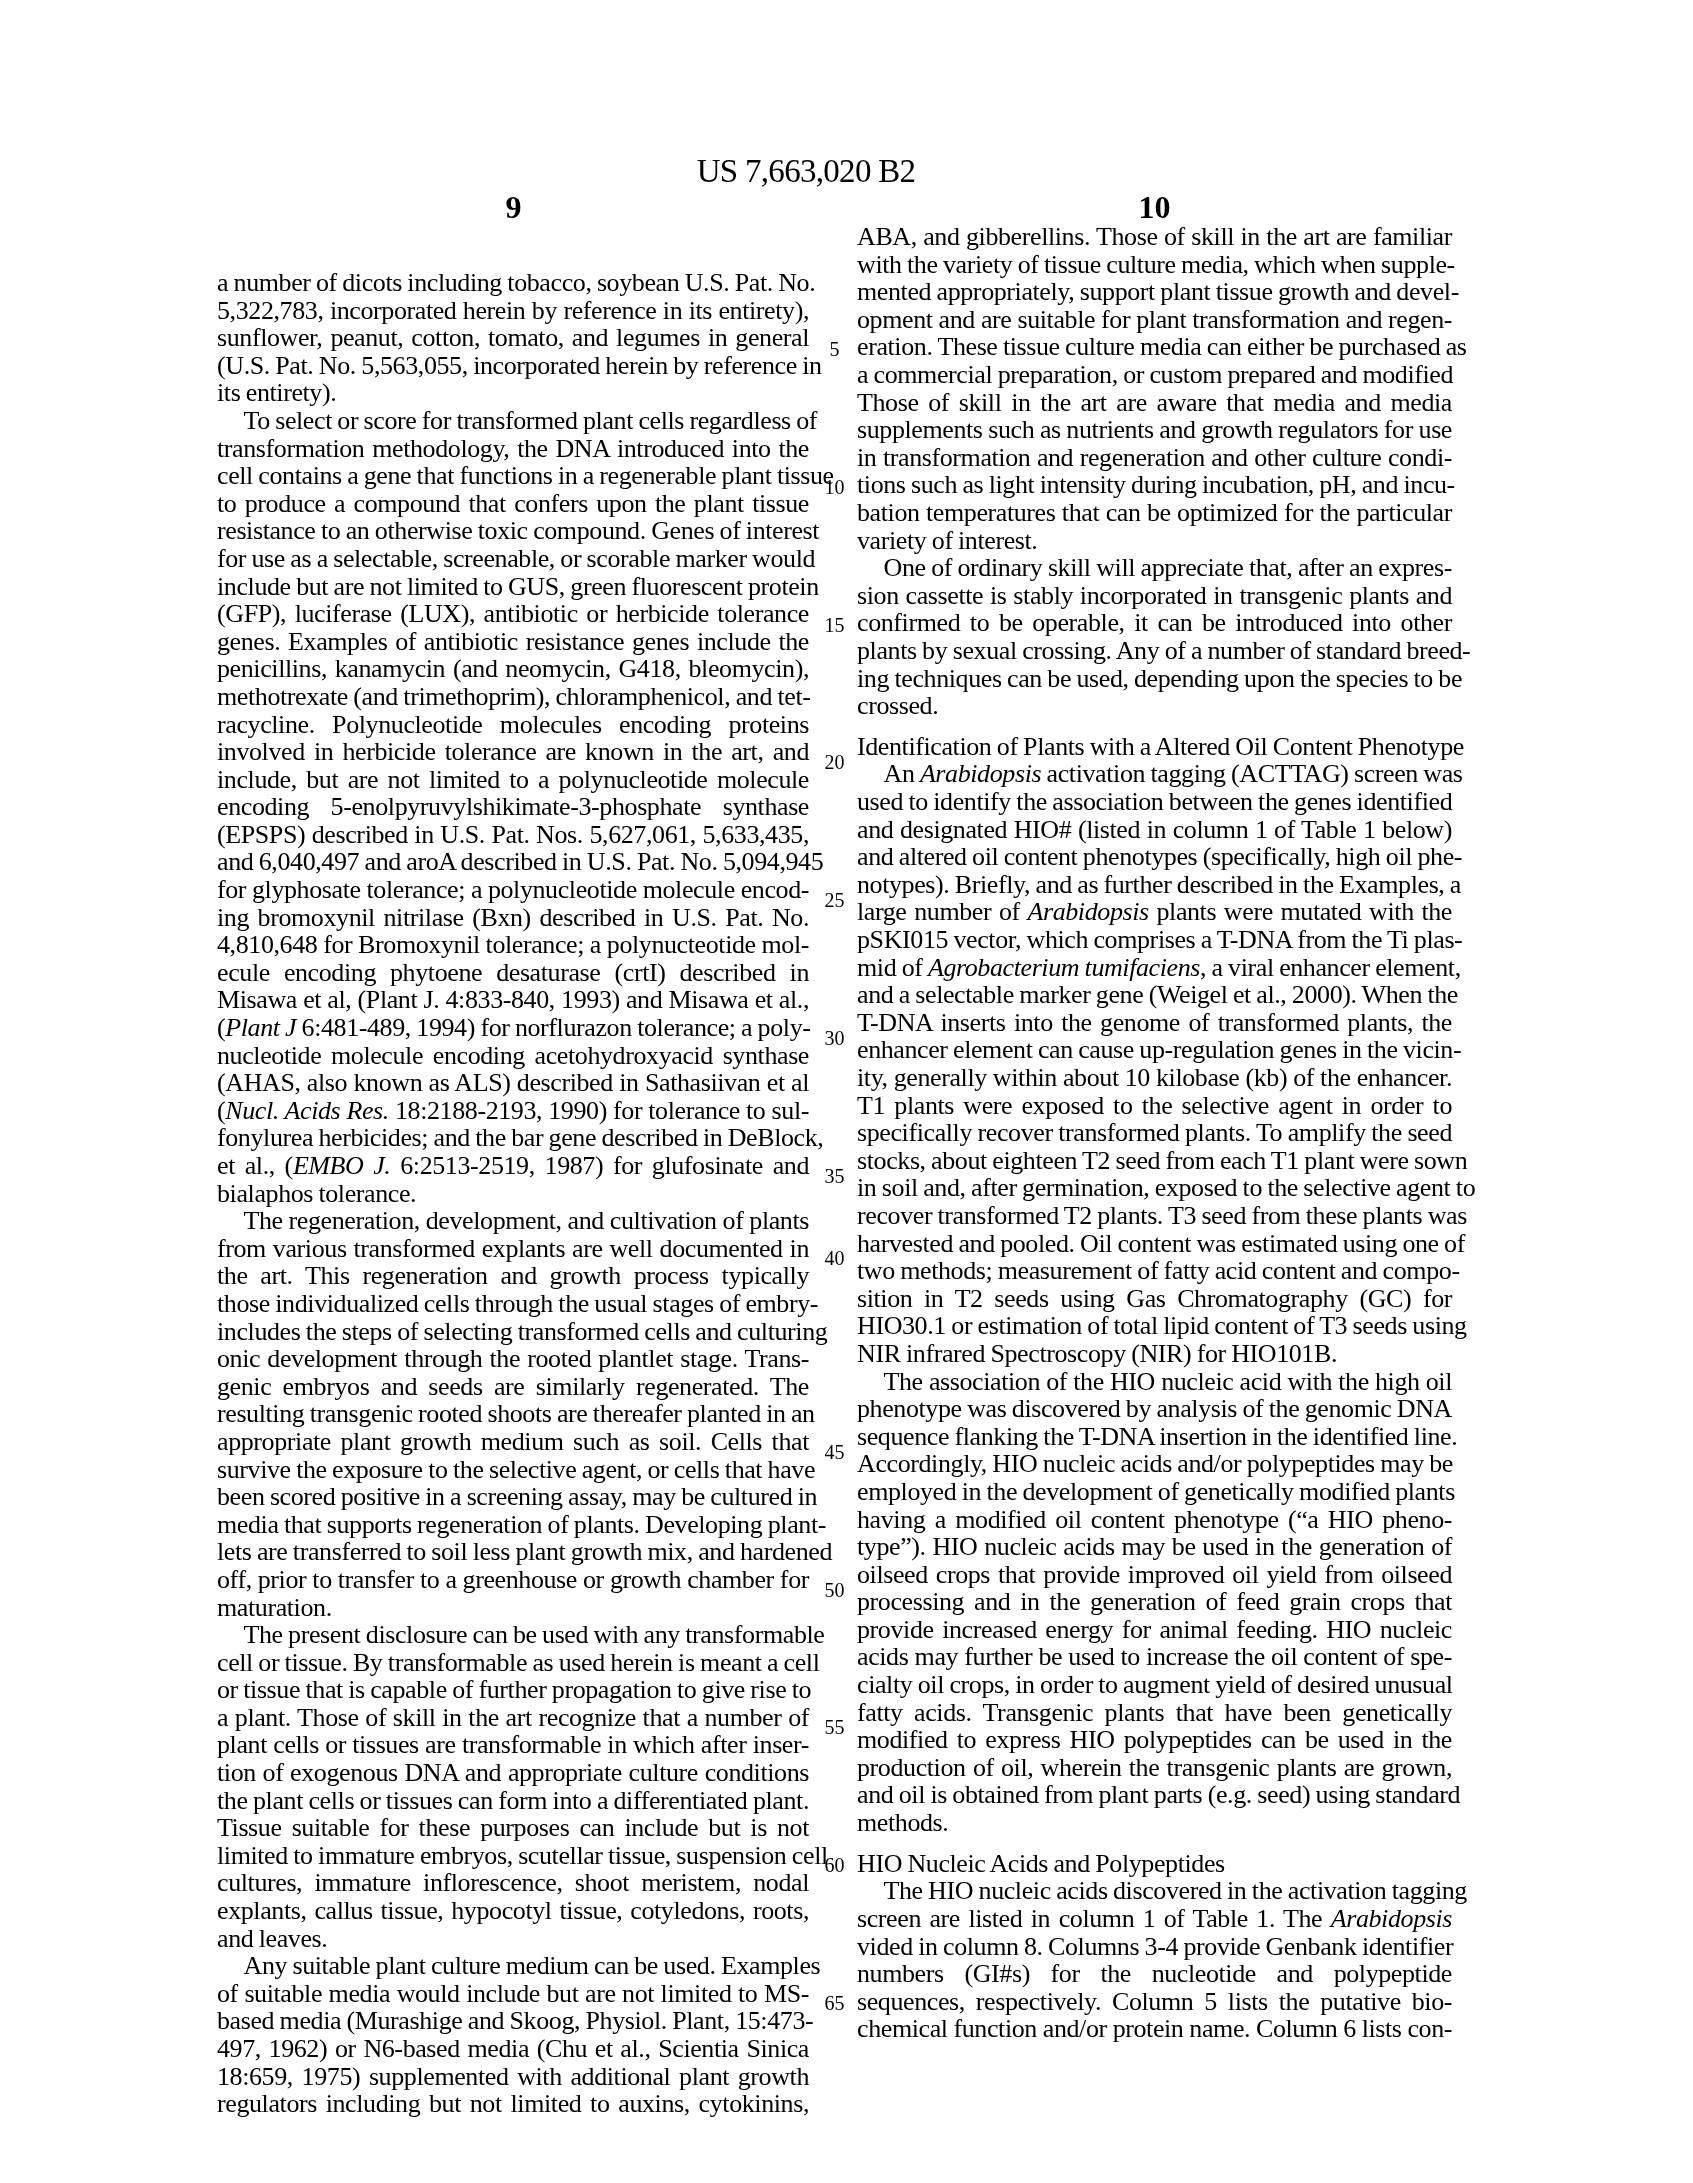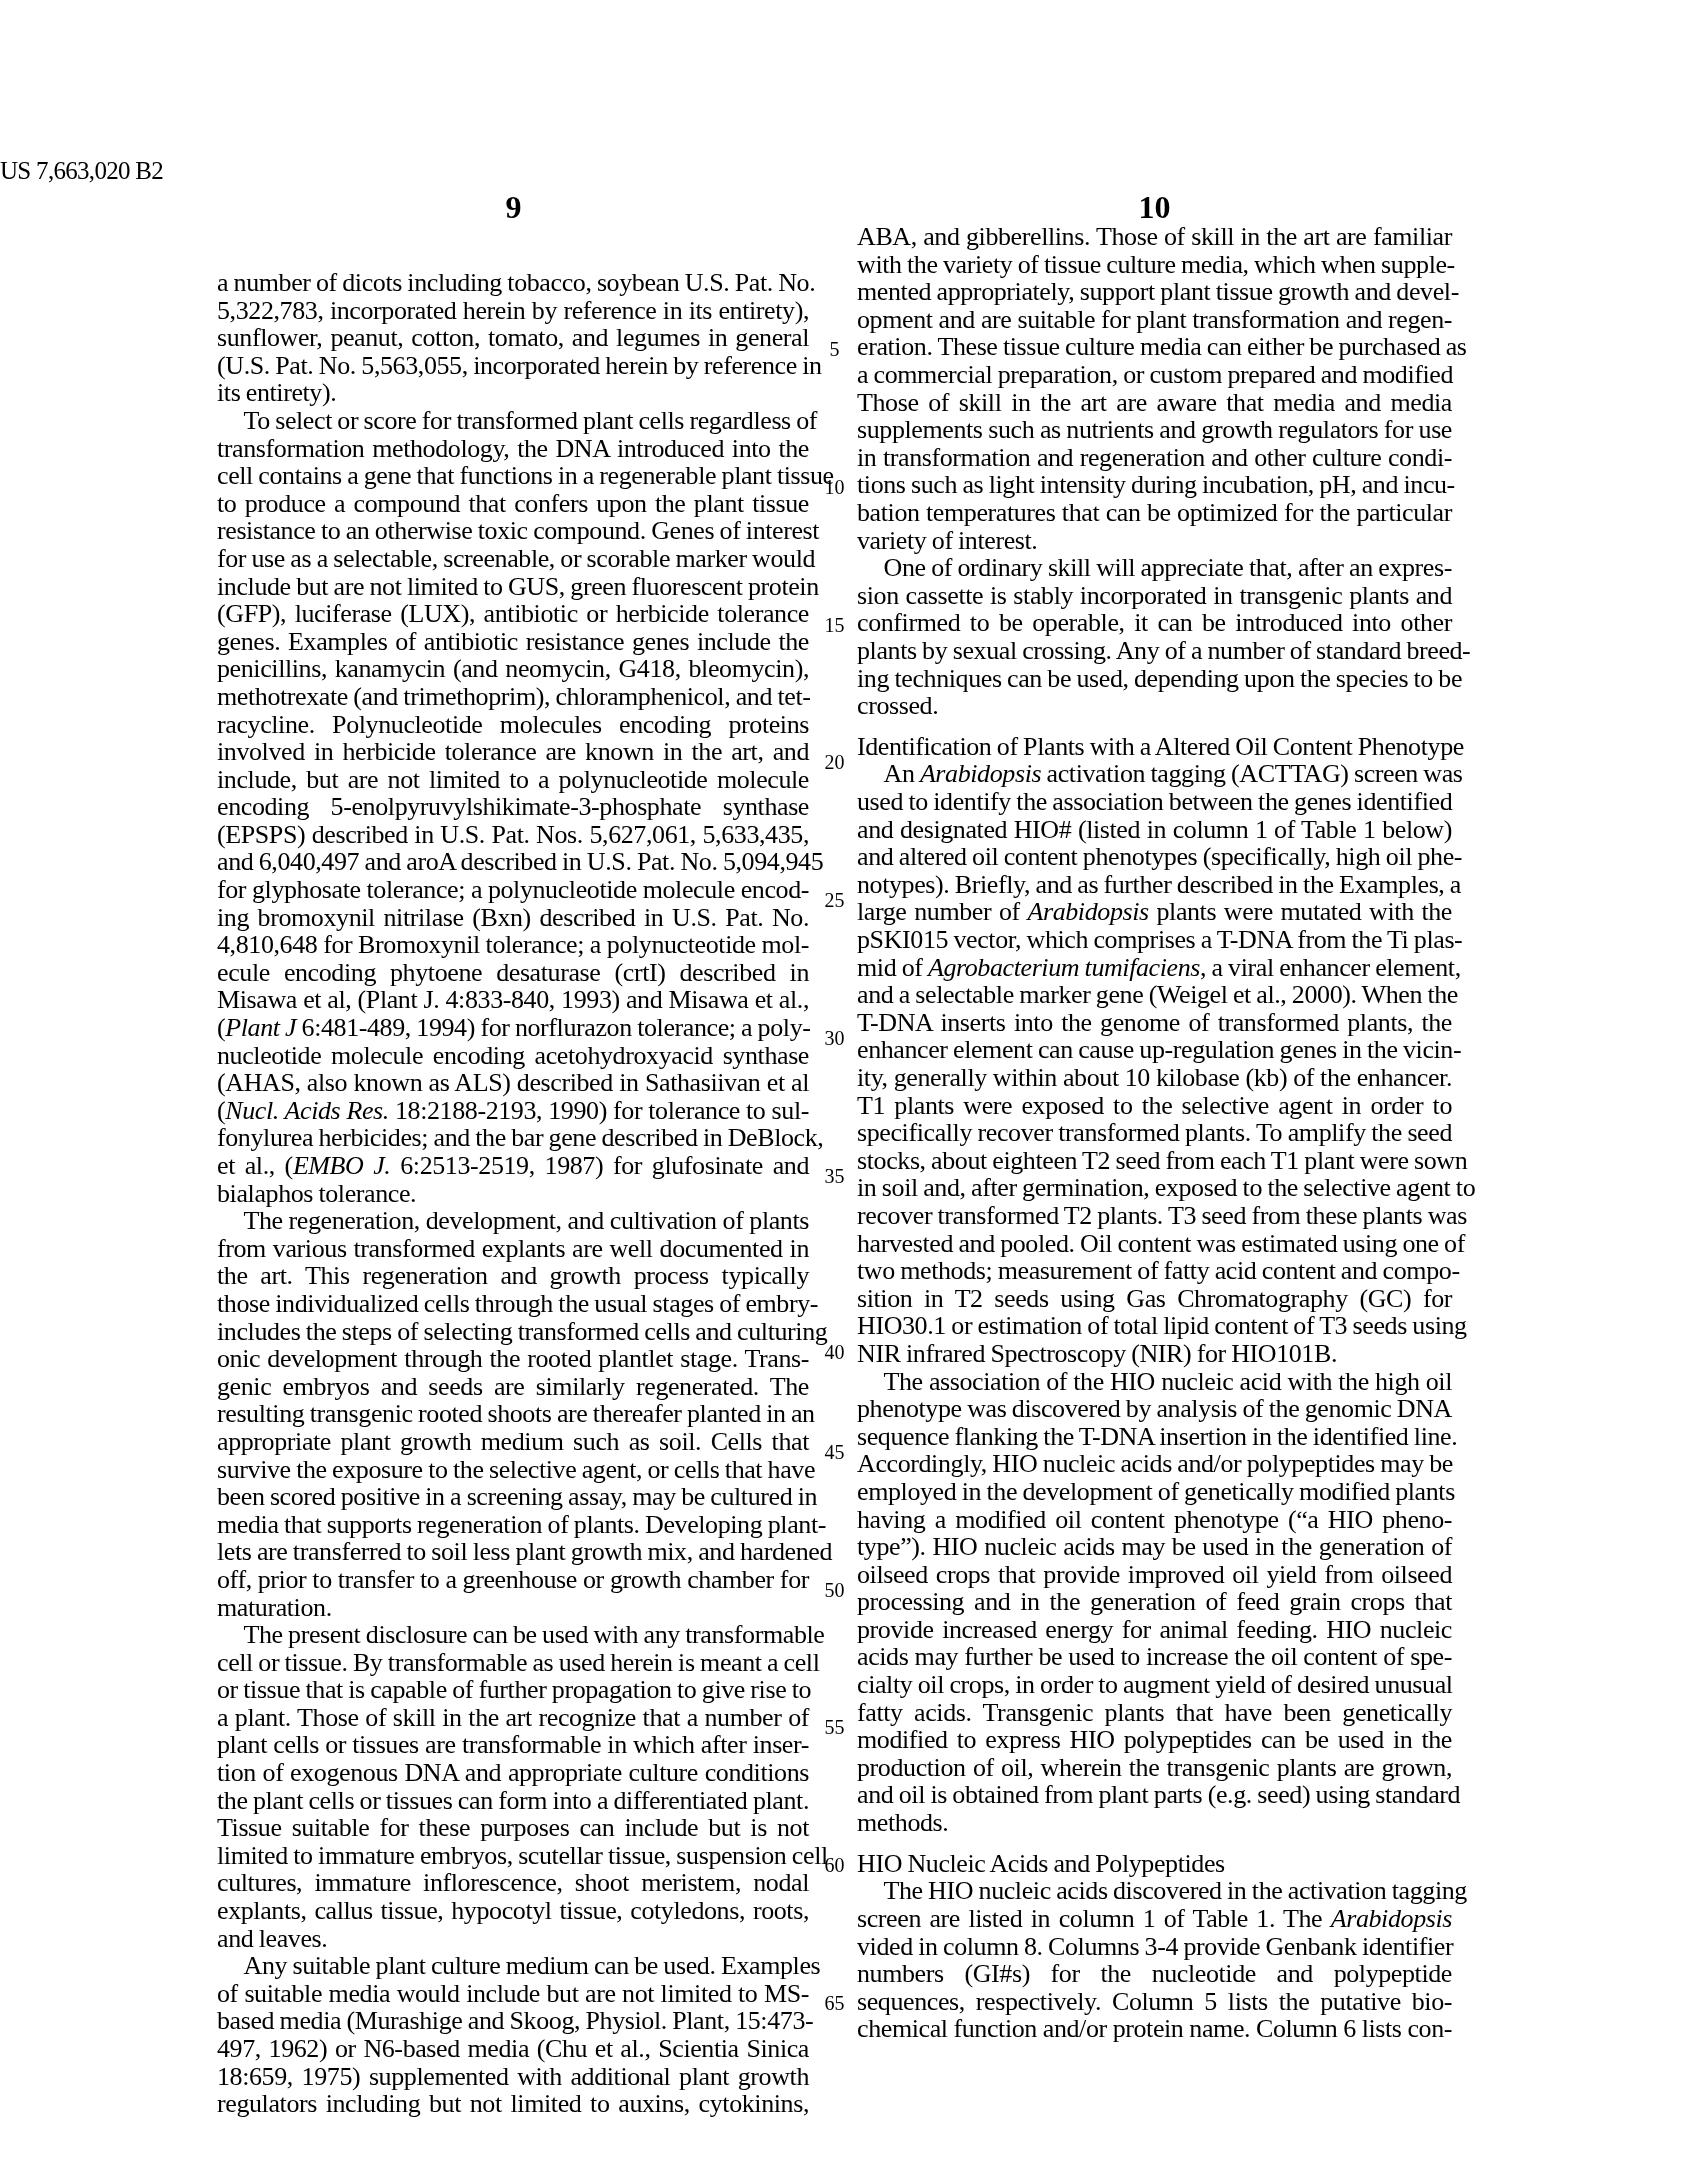--- a/index.html
+++ b/index.html
@@ -1,17 +1,17 @@
 <!DOCTYPE html>
 <html style="font-size:10.6px"><head>
 <meta charset="utf-8">
 <style>
   html, body { margin: 0; padding: 0; background: #ffffff; }
   body { width: 1694px; height: 2183px; position: relative; overflow: hidden; color: #000; font-family: "Liberation Serif", "DejaVu Serif", serif; }
-  .page-header { position: absolute; top: 151px; left: 0; width: 1612px; font-size: 25px; line-height: 40px; letter-spacing: -0.7px; }
+  .page-header { position: absolute; top: 151px; left: 0; width: 1612px; text-align: center; font-size: 33px; line-height: 40px; letter-spacing: -0.7px; }
   .col-num { position: absolute; top: 189px; font-size: 32px; font-weight: bold; line-height: 37px; text-align: center; width: 79px; }
   .col-num.left { left: 474px; }
   .col-num.right { left: 1115px; }
   .column { position: absolute; top: 223px; font-size: 26px; line-height: 27.6px; letter-spacing: -0.4px; word-spacing: -0.7px; }
   .column.left { left: 217px; width: 592px; margin-top: 46px; }
   .column.right { left: 857px; width: 595px; }
   .line { display: block; height: 27.6px; white-space: nowrap; overflow: visible; text-align: justify; text-align-last: justify; }
   .line.last { text-align-last: left; }
   .line.indent { padding-left: 26.5px; }
   .line.heading { text-align-last: left; }
@@ -97,21 +97,21 @@
     <div class="line"><span>regulators including but not limited to auxins, cytokinins,</span></div>
   </div>
 <div class="line-numbers" id="gutter">
     <div class="ln" style="top: 113px;">5</div>
     <div class="ln" style="top: 251px;">10</div>
     <div class="ln" style="top: 389px;">15</div>
     <div class="ln" style="top: 526px;">20</div>
     <div class="ln" style="top: 664px;">25</div>
     <div class="ln" style="top: 802px;">30</div>
     <div class="ln" style="top: 940px;">35</div>
-    <div class="ln" style="top: 1116px;">40</div>
+    <div class="ln" style="top: 1022px;">40</div>
     <div class="ln" style="top: 1216px;">45</div>
     <div class="ln" style="top: 1354px;">50</div>
     <div class="ln" style="top: 1491px;">55</div>
     <div class="ln" style="top: 1629px;">60</div>
     <div class="ln" style="top: 1767px;">65</div>
   </div>
 <div class="column right" id="col-right">
     <div class="line"><span>ABA, and gibberellins. Those of skill in the art are familiar</span></div>
     <div class="line"><span>with the variety of tissue culture media, which when supple-</span></div>
     <div class="line"><span>mented appropriately, support plant tissue growth and devel-</span></div>

